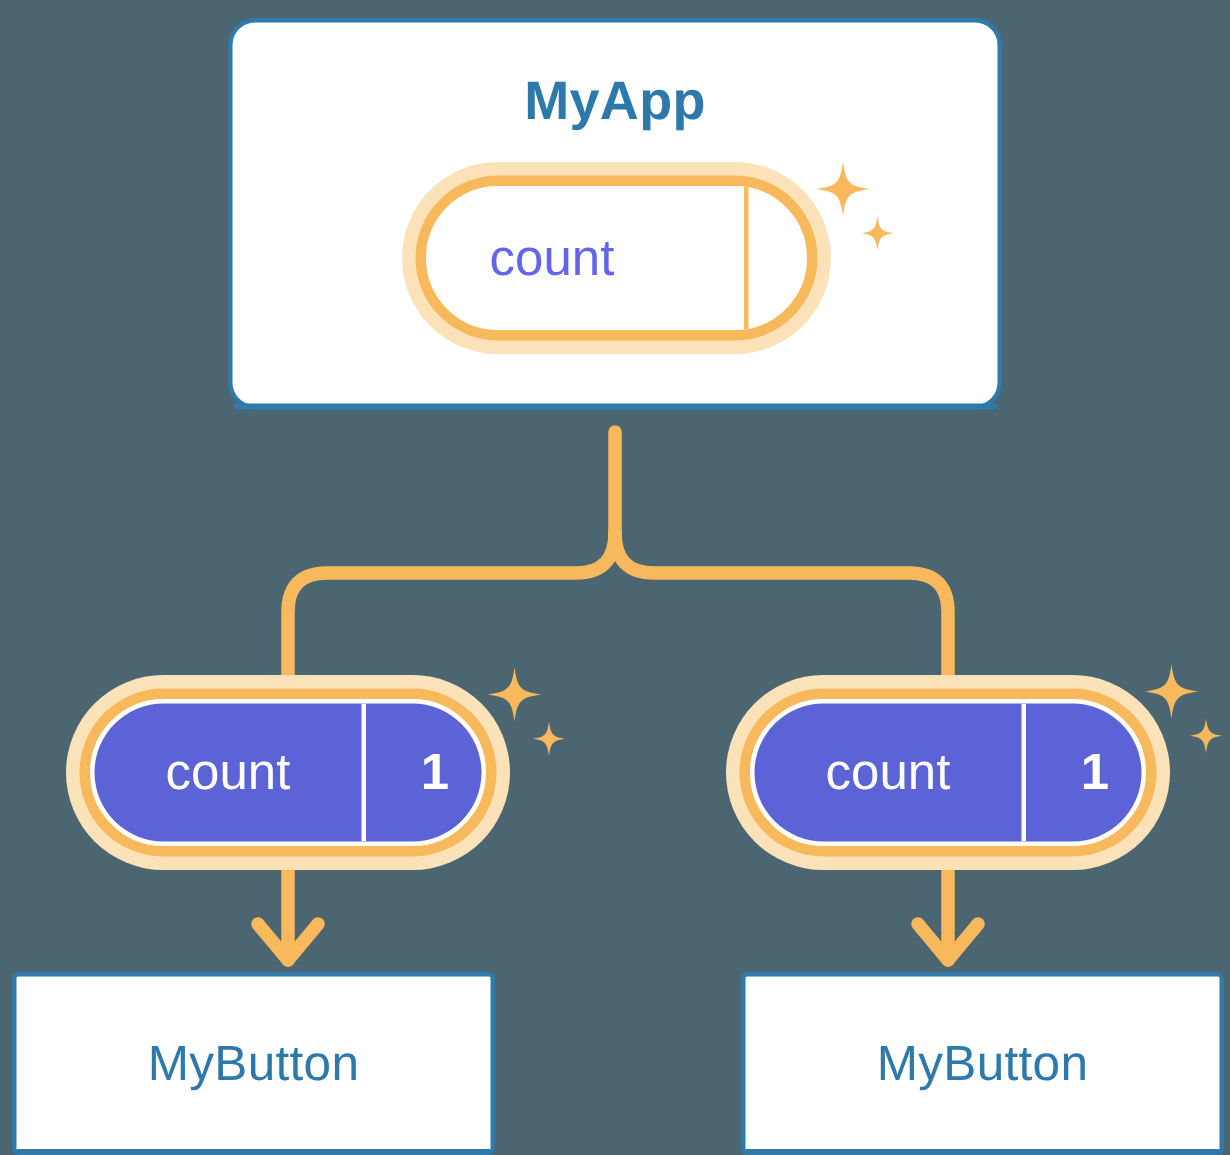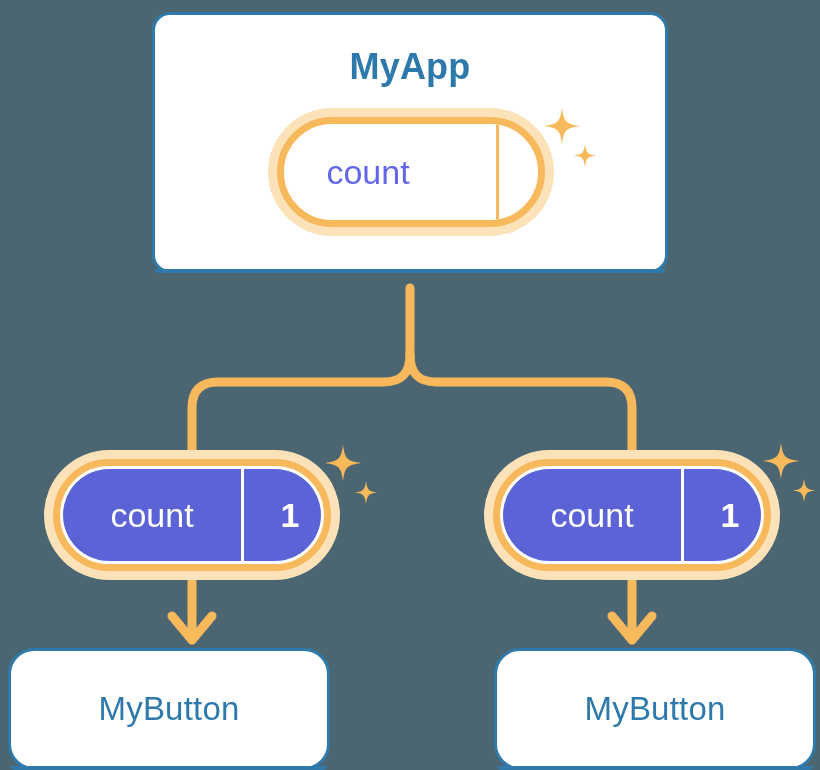--- a/index.html
+++ b/index.html
@@ -66,21 +66,21 @@
     font-weight: 700;
     letter-spacing: 0.2px;
     margin-top: 34px;
     line-height: 1;
     user-select: none;
   }
 
   .button-card {
     width: 322px;
     height: 122px;
-    border-radius: 26px;
+    border-radius: 4px;
     justify-content: center;
   }
   #button-card-left  { left: 8px;   top: 648px; }
   #button-card-right { left: 494px; top: 648px; }
   .button-card-label {
     color: #2d79ab;
     font-size: 33px;
     font-weight: 400;
     letter-spacing: 0.2px;
     user-select: none;

